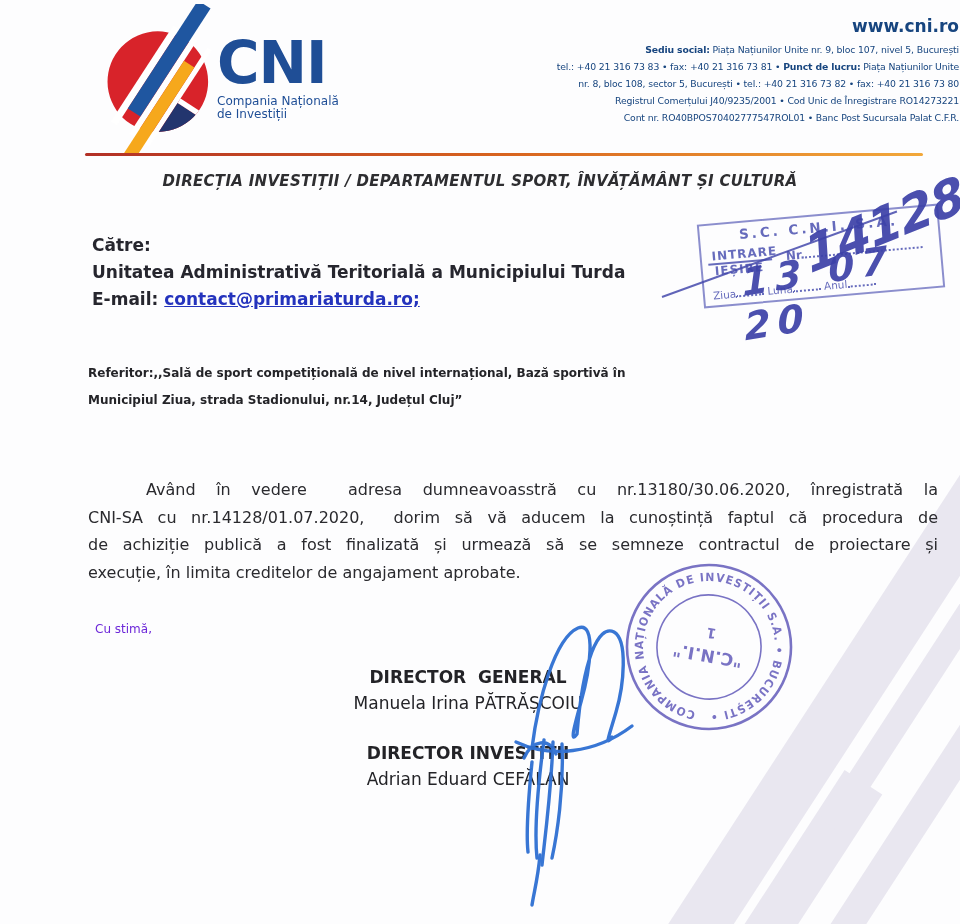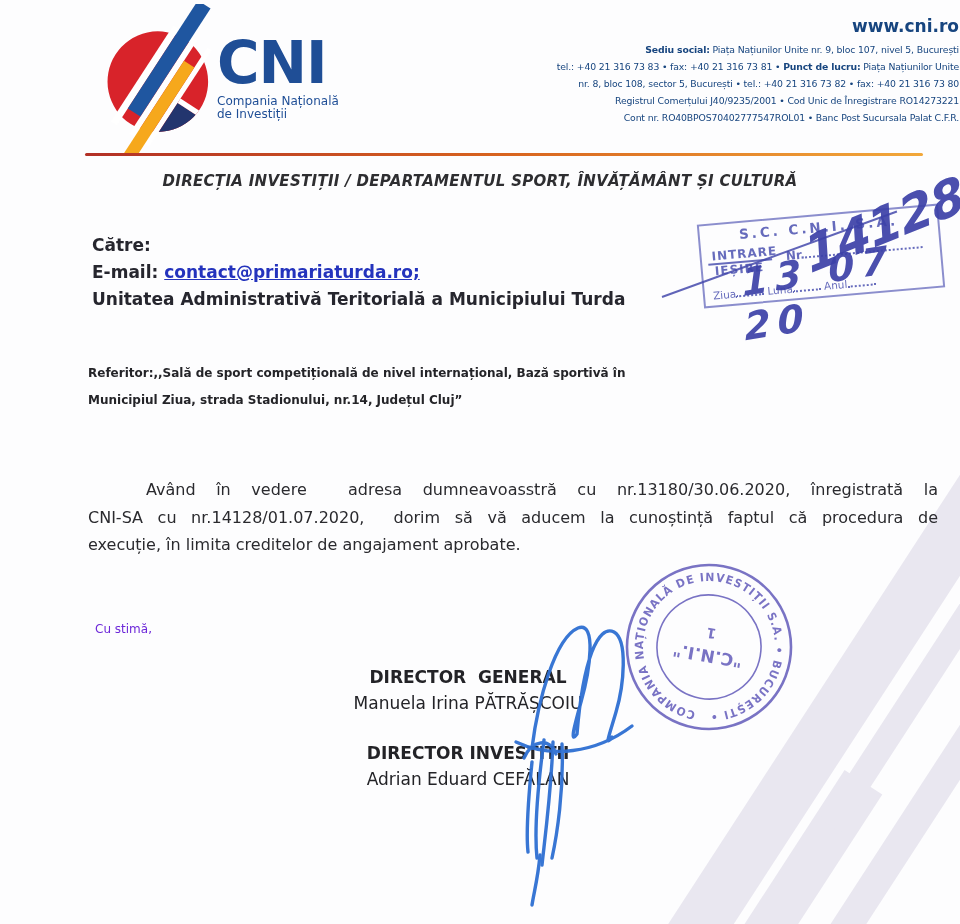--- a/index.html
+++ b/index.html
@@ -128,25 +128,25 @@
         </div>
     </div>
   </header>
 
   <div class="rule"></div>
 
   <div class="dept">DIRECȚIA INVESTIȚII / DEPARTAMENTUL SPORT, ÎNVĂȚĂMÂNT ȘI CULTURĂ</div>
 
   <div class="recipient">
     <div>Către:</div>
+    <div>Unitatea Administrativă Teritorială a Municipiului Turda</div>
     <div>
       <span>E-mail:</span>
       <a class="email" href="#">contact@primariaturda.ro;</a>
     </div>
-    <div>Unitatea Administrativă Teritorială a Municipiului Turda</div>
   </div>
 
   <div class="entry-stamp">
     <div class="stamp-company">S.C. C.N.I. S.A.</div>
     <div class="stamp-mid">
       <span class="stamp-in">INTRARE</span>
       <span class="stamp-divider"></span>
       <span class="stamp-out">IEȘIRE</span>
       <span class="stamp-nr"><span>Nr.</span><span class="leader"></span></span>
     </div>
@@ -161,20 +161,21 @@
   <div class="hand-date">13 07 20</div>
 
   <div class="subject" id="subject-lines">
       <div class="subject-line">Referitor:,,Sală de sport competițională de nivel internațional, Bază sportivă în</div>
       <div class="subject-line">Municipiul Ziua, strada Stadionului, nr.14, Județul Cluj”</div>
     </div>
 
   <div class="body-text" id="body-lines">
       <div class="body-line">Având în vedere  adresa dumneavoasstră cu nr.13180/30.06.2020, înregistrată la</div>
       <div class="body-line">CNI-SA cu nr.14128/01.07.2020,  dorim să vă aducem la cunoștință faptul că procedura de</div>
+      <div class="body-line">de achiziție publică a fost finalizată și urmează să se semneze contractul de proiectare și</div>
       <div class="body-line">execuție, în limita creditelor de angajament aprobate.</div>
     </div>
 
   <div class="closing">Cu stimă,</div>
 
   <div class="sig-block">
     <div class="sig-title">DIRECTOR  GENERAL</div>
     <div>Manuela Irina PĂTRĂȘCOIU</div>
     <div class="sig-gap"></div>
     <div class="sig-title">DIRECTOR INVESTITII</div>

